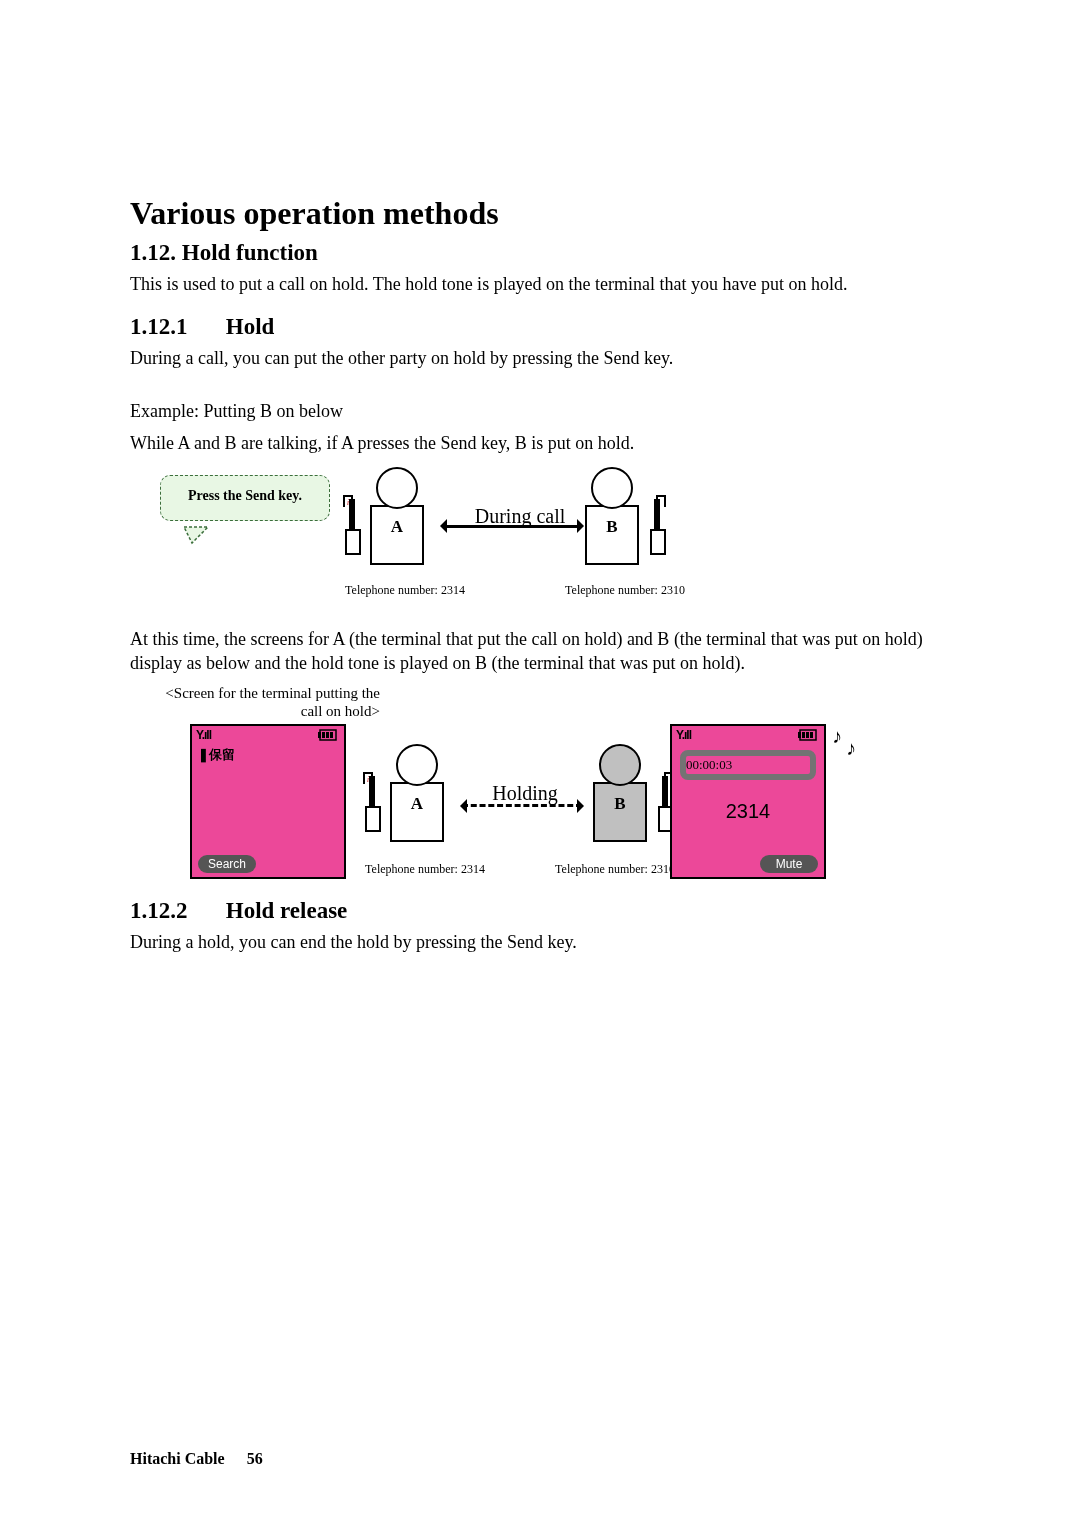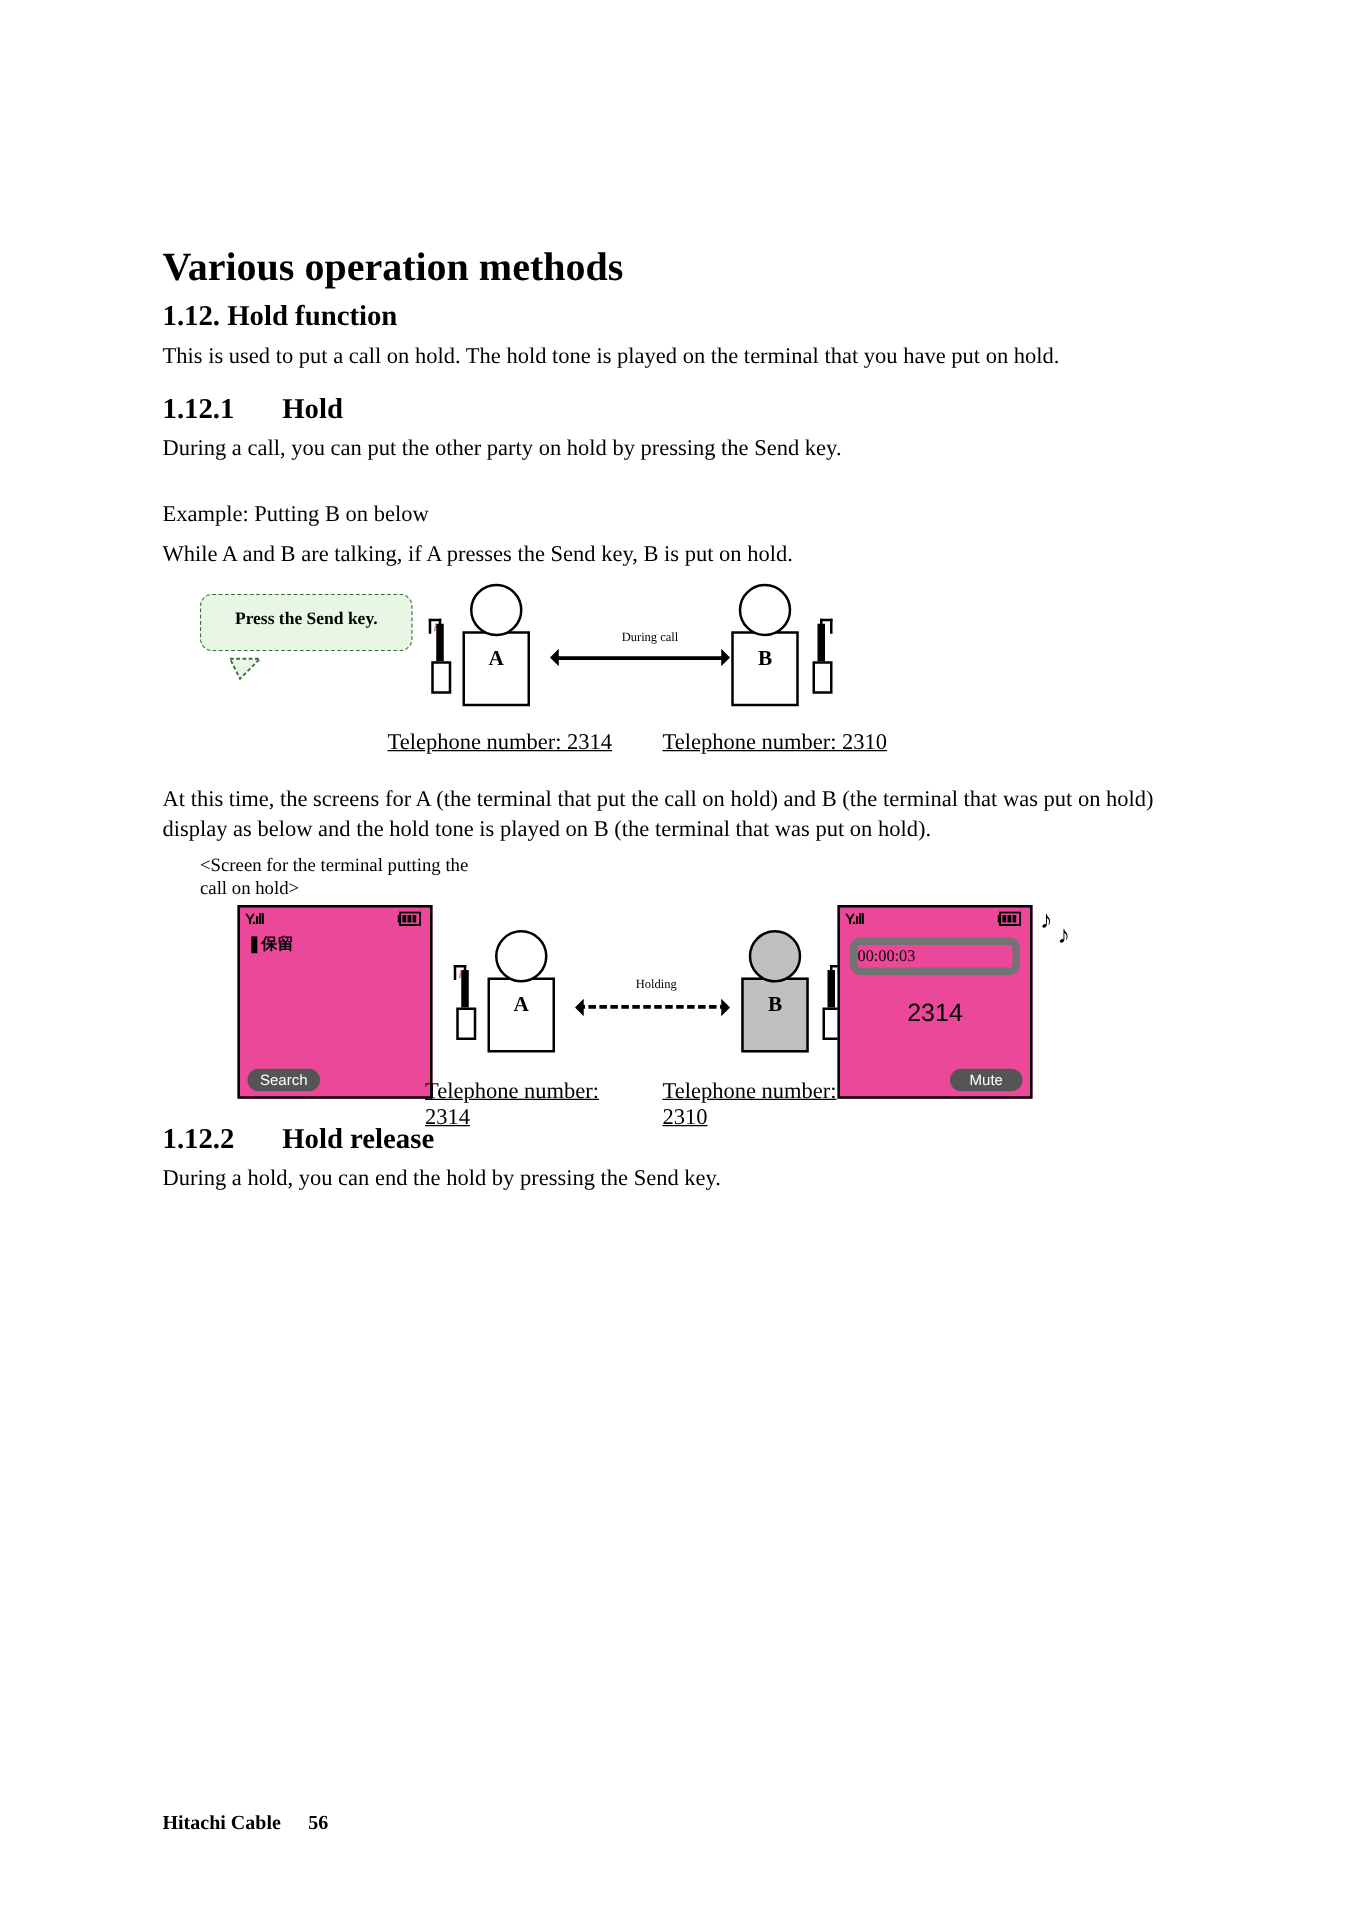--- a/index.html
+++ b/index.html
@@ -135,24 +135,23 @@
     font-style: italic;
     text-align:center;
     line-height:10px;
     top: 28px;
   }
   .antenna.l { left: -12px; }
   .antenna.r { right: -12px; }
 
   .tel-num {
     position: absolute;
-    font-size: 18px;
-    text-align: left;
+    font-size: 12px;
+    text-align: center;
     width: 190px;
-    text-decoration: underline;
   }
 
   .arrow-line {
     position: absolute;
     height: 3px; background: #000;
   }
   .arrow-line::before, .arrow-line::after {
     content: "";
     position: absolute;
     top: -6px;
@@ -164,27 +163,27 @@
     position:absolute;
     border-top: 3px dashed #000;
   }
   .arrow-dashed::before, .arrow-dashed::after {
     content:""; position:absolute; top:-8px;
     border:7px solid transparent;
   }
   .arrow-dashed::before { left:-2px; border-right-color:#000; border-left:none; }
   .arrow-dashed::after  { right:-2px; border-left-color:#000; border-right:none; }
   .arrow-label {
-    position:absolute; font-size:10px; text-align:center;
+    position:absolute; font-size:20px; text-align:center;
   }
 
   
   .screen-caption {
     position:absolute;
-    font-size:15px; text-align:left;
+    font-size:15px; text-align:right;
     width:220px; line-height:1.2;
   }
   .phone-screen {
     position:absolute;
     width: 156px; height: 155px;
     border: 2px solid #000;
     background:#ec4899;
     box-sizing:border-box;
     font-family: Arial, sans-serif;
   }

